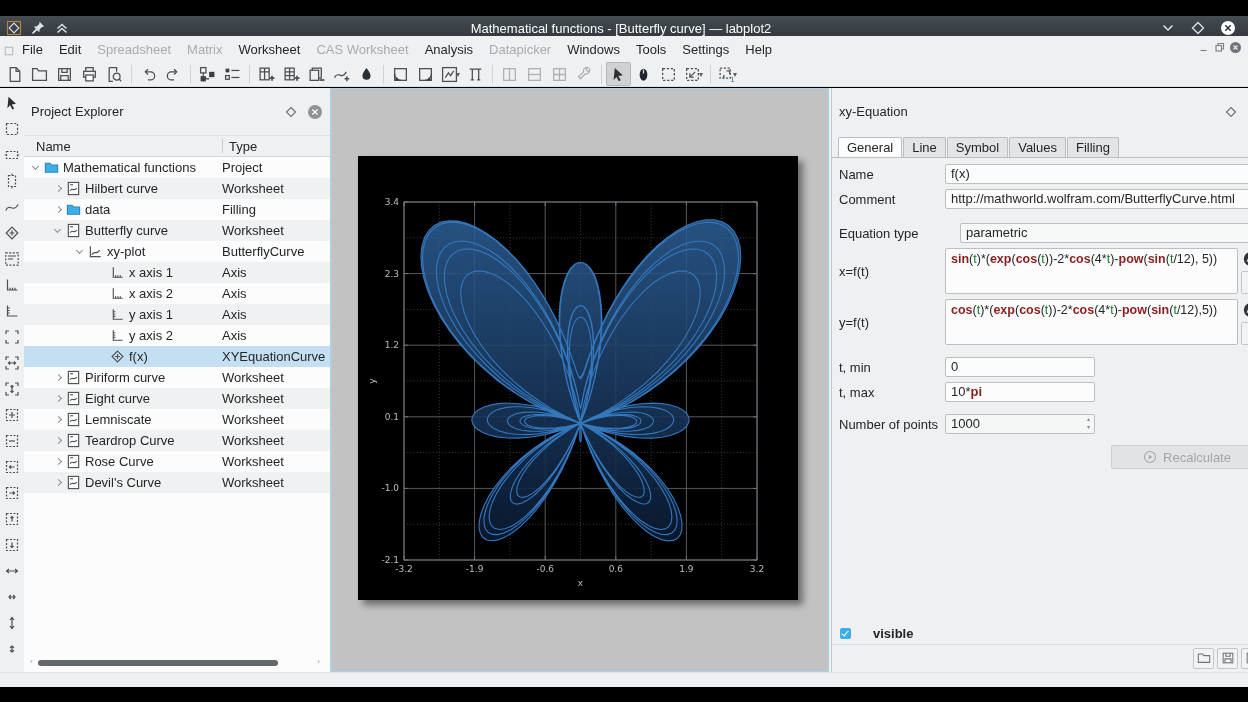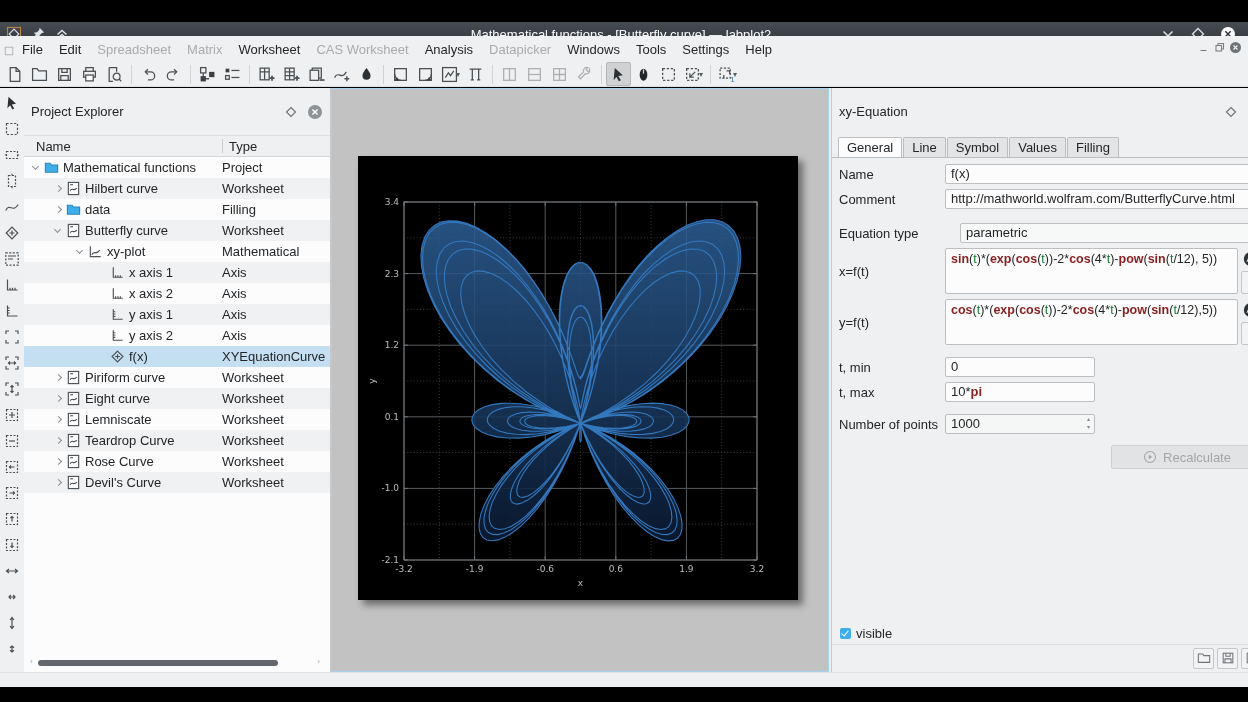--- a/index.html
+++ b/index.html
@@ -1,19 +1,19 @@
 <!DOCTYPE html>
 <html><head>
 <meta charset="utf-8">
 <style>
   html,body{margin:0;padding:0;background:#000;}
   .screen{position:relative;width:1248px;height:702px;background:#000;overflow:hidden;
           font-family:"Liberation Sans",sans-serif;font-size:13px;color:#232629;}
   
-  .titlebar{position:absolute;top:22px;left:0;width:1248px;height:24px;
+  .titlebar{position:absolute;top:16px;left:0;width:1248px;height:24px;
             background:linear-gradient(#454c52,#31363b);display:flex;align-items:center;color:#fcfcfc;}
   .tb-left{display:flex;align-items:center;gap:8px;padding-left:6px;width:110px;}
   .tb-title{flex:1;text-align:center;font-size:13px;color:#fcfcfc;}
   .tb-right{display:flex;align-items:center;gap:14px;padding-right:12px;width:110px;justify-content:flex-end;}
   .tb-ico{width:16px;height:16px;display:inline-block;}
   .tb-ico svg{width:16px;height:16px;}
   
   .menubar{position:absolute;top:36px;left:0;width:1248px;height:26px;background:#eff0f1;
            display:flex;align-items:center;border-bottom:1px solid #e3e5e6;}
   .menu-item{padding:4px 8px;color:#232629;}
@@ -86,21 +86,21 @@
   .eqbtn svg{width:16px;height:16px;}
   .fn{color:#8a1f1f;font-weight:bold;}
   .var{color:#0b7a2b;}
   .smallfield{width:138px;}
   .spin{position:relative;background:#f5f6f6;}
   .spin::after{content:"\25B4\A\25BE";white-space:pre;position:absolute;right:4px;top:0px;font-size:6px;line-height:8px;color:#85898c;}
   .recalc-row{grid-column:2;display:flex;justify-content:flex-end;margin-top:6px;}
   .recalc{width:150px;height:22px;background:#e2e3e4;border:1px solid #cdd0d1;border-radius:2px;color:#a3a6a8;
           display:flex;align-items:center;justify-content:center;gap:6px;}
   .recalc svg{width:14px;height:14px;}
-  .visible-row{position:absolute;left:8px;top:538px;display:flex;align-items:center;gap:5px;}
+  .visible-row{position:absolute;left:8px;top:538px;display:flex;align-items:center;gap:22px;font-weight:bold;}
   .cbx{width:11px;height:11px;background:#3daee9;border-radius:2px;position:relative;}
   .cbx::after{content:"";position:absolute;left:2.5px;top:0.5px;width:3px;height:6px;border-right:1.6px solid #fff;border-bottom:1.6px solid #fff;transform:rotate(40deg);}
   .props-bottom{position:absolute;left:0;right:0;top:556px;border-top:1px solid #dcdee0;height:26px;display:flex;align-items:center;justify-content:flex-end;gap:3px;padding-right:8px;}
   .pb-btn{width:19px;height:19px;border:1px solid #c4c7c9;border-radius:2px;background:#f2f3f4;display:flex;align-items:center;justify-content:center;}
   .pb-btn svg{width:14px;height:14px;}
   
   .statusbar{position:absolute;top:672px;left:0;width:1248px;height:14px;background:#eff0f1;border-top:1px solid #dfe1e2;}
 </style>
 </head>
 <body>
@@ -532,21 +532,21 @@
             <span class="tname" style="left:61px;">Butterfly curve</span>
             <span class="ttype">Worksheet</span>
           </div>
           <div class="trow">
             <span class="arrow exp" style="left:52px;top:7px;"></span>
             <span class="ticon" style="left:64px;"><svg viewBox="0 0 16 16" fill="none" stroke="#4b5054" stroke-width="1.2">
                 <path d="M2.5 2.5v11h11"></path>
                 <path d="M4 11.5c2.5-5.5 4.5 1 8.5-5"></path>
               </svg></span>
             <span class="tname" style="left:83px;">xy-plot</span>
-            <span class="ttype">Mathematical</span>
+            <span class="ttype">ButterflyCurve</span>
           </div>
           <div class="trow alt">
             <span class="ticon" style="left:86px;"><svg viewBox="0 0 16 16" fill="none" stroke="#4b5054" stroke-width="1.2">
                 <path d="M3.5 2.5v10.5h10"></path>
                 <path d="M6 13v-2.2M8.5 13v-2.2M11 13v-2.2"></path>
               </svg></span>
             <span class="tname" style="left:105px;">x axis 1</span>
             <span class="ttype">Axis</span>
           </div>
           <div class="trow">

